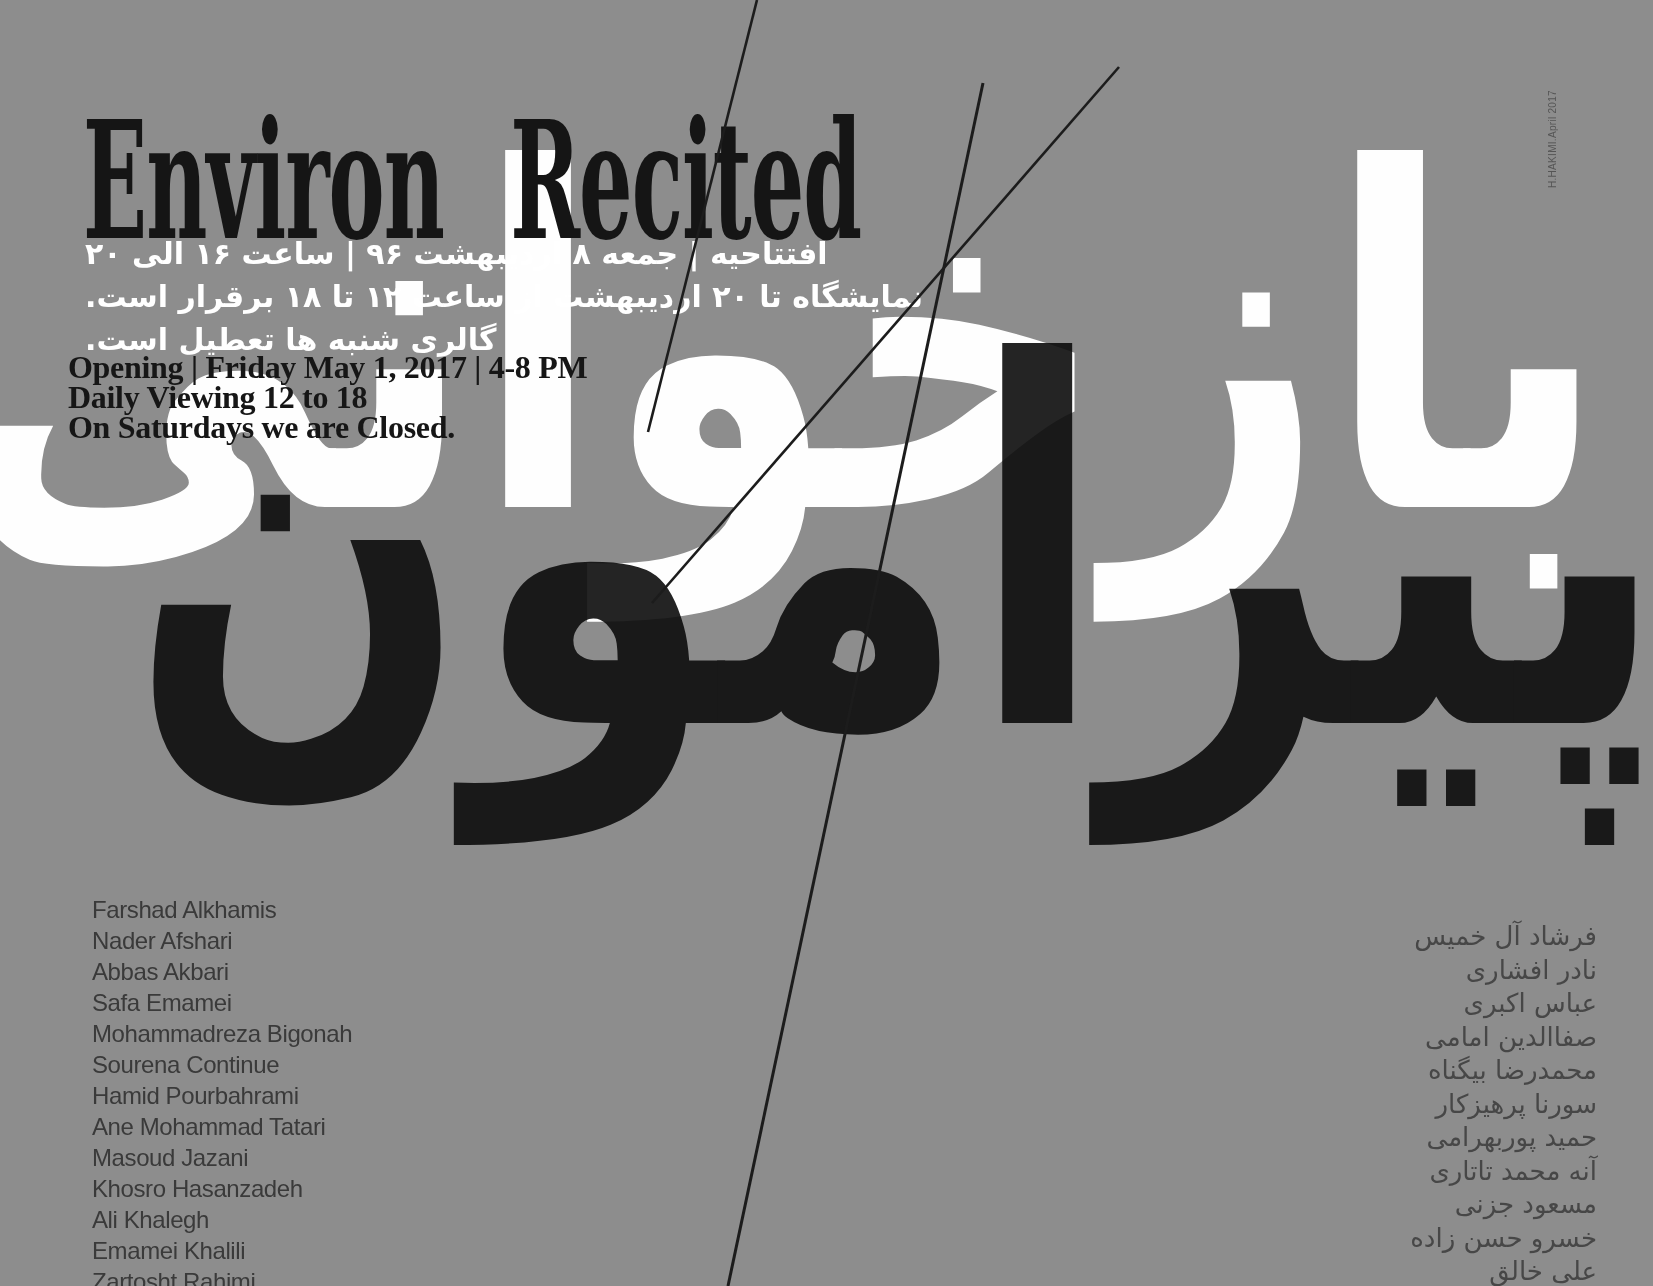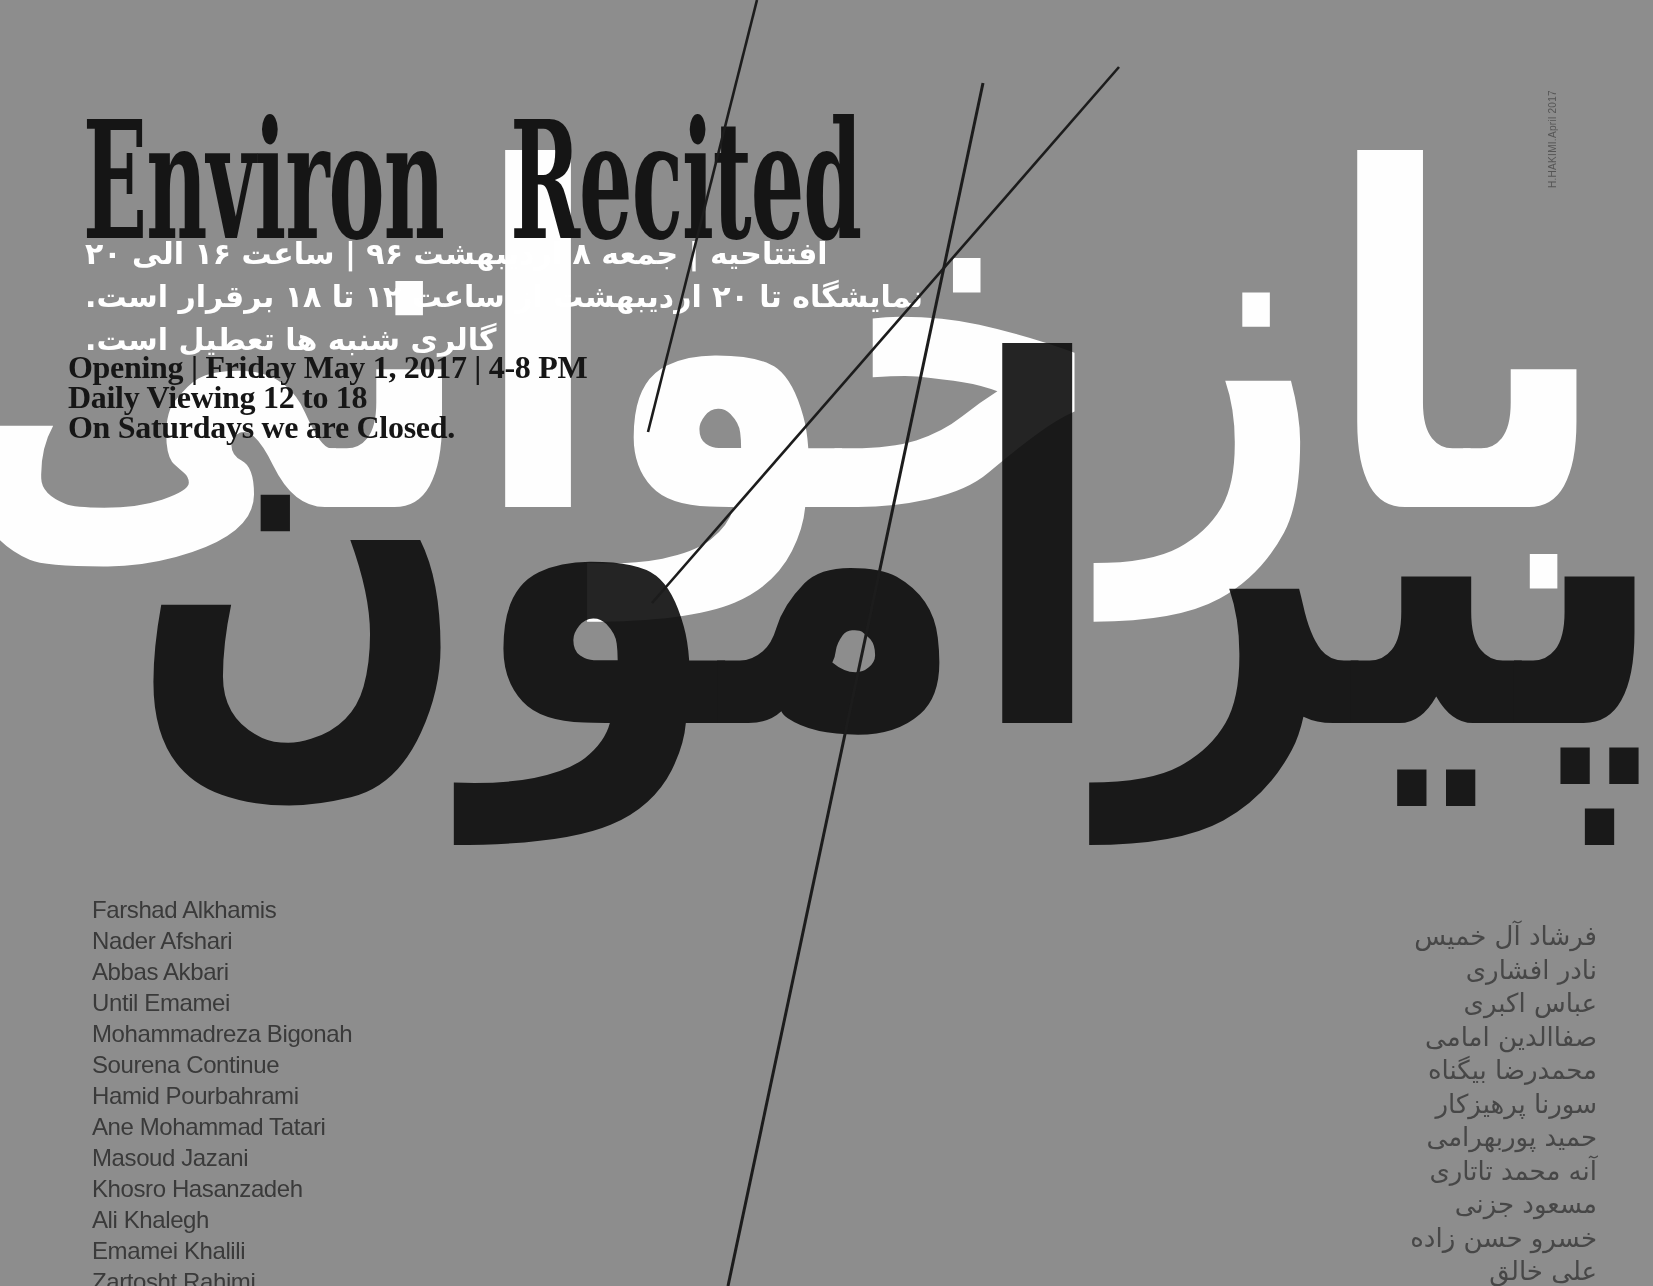--- a/index.html
+++ b/index.html
@@ -80,21 +80,21 @@
   <div class="info-en">
     <div>Opening | Friday May 1, 2017 | 4-8 PM</div>
     <div>Daily Viewing 12 to 18</div>
     <div>On Saturdays we are Closed.</div>
   </div>
 
   <ul class="names names-en">
     <li>Farshad Alkhamis</li>
     <li>Nader Afshari</li>
     <li>Abbas Akbari</li>
-    <li>Until Emamei</li>
+    <li>Safa Emamei</li>
     <li>Mohammadreza Bigonah</li>
     <li>Sourena Continue</li>
     <li>Hamid Pourbahrami</li>
     <li>Ane Mohammad Tatari</li>
     <li>Masoud Jazani</li>
     <li>Khosro Hasanzadeh</li>
     <li>Ali Khalegh</li>
     <li>Emamei Khalili</li>
     <li>Zartosht Rahimi</li>
   </ul>

